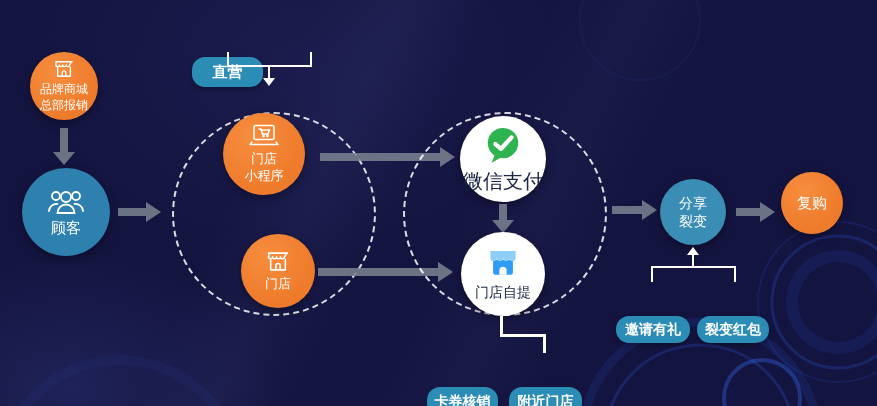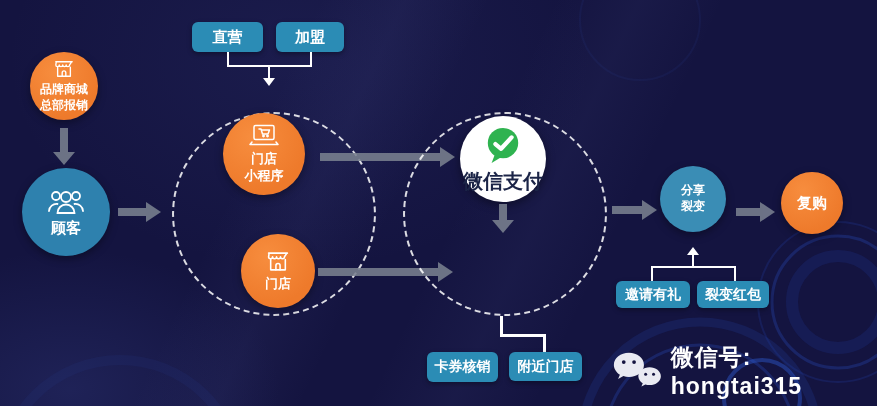--- a/index.html
+++ b/index.html
@@ -17,44 +17,45 @@
       linear-gradient(115deg, rgba(130,140,220,0) 30%, rgba(130,140,220,0.06) 38%, rgba(130,140,220,0) 46%),
       linear-gradient(115deg, rgba(130,140,220,0) 52%, rgba(130,140,220,0.05) 60%, rgba(130,140,220,0) 68%),
       var(--background,#141440);
   }
   .bg-deco{position:absolute;left:0;top:0;pointer-events:none;}
 
   
   .node{
     position:absolute;border-radius:50%;
     display:flex;flex-direction:column;align-items:center;justify-content:center;
-    text-align:center;color:#fff;font-weight:bold;line-height:1.3;
+    text-align:center;color:#fff;font-weight:normal;line-height:1.3;
   }
   .node.orange{
     background:radial-gradient(circle at 36% 30%, #f78d3e, var(--orange,#ee7a2b) 70%);
     box-shadow:0 3px 8px rgba(0,0,0,0.35);
   }
   .node.blue{background:var(--customer-blue,#2e81ae);box-shadow:0 3px 8px rgba(0,0,0,0.35);justify-content:center;}
   .node.share{background:var(--share-blue,#3a8db5);box-shadow:0 3px 8px rgba(0,0,0,0.35);}
   .node.white{background:#ffffff;color:#1b2447;box-shadow:0 3px 10px rgba(0,0,0,0.4);}
   .nicon{display:block;margin-bottom:3px;}
 
   .dashed-circle{
     position:absolute;border-radius:50%;
     border:2px dashed rgba(255,255,255,0.85);
   }
 
   
   .pill{
     position:absolute;
     background:var(--teal-button,#2b8cb5);
-    border-radius:6px;
+    border-radius:13px;
     color:#fff;font-weight:bold;
     display:flex;align-items:center;justify-content:center;
     box-shadow:0 2px 5px rgba(0,0,0,0.35);
+    margin-top:35px;
   }
 
   
   .garr-r{position:absolute;display:flex;align-items:center;height:20px;opacity:0.88;}
   .garr-r .shaft{height:8px;background:var(--arrow-gray,#79808f);}
   .garr-r .head{width:0;height:0;border-left:15px solid var(--arrow-gray,#79808f);
     border-top:10px solid transparent;border-bottom:10px solid transparent;}
   .garr-d{position:absolute;display:flex;flex-direction:column;align-items:center;width:22px;opacity:0.88;}
   .garr-d .shaft{width:8px;background:var(--arrow-gray,#79808f);}
   .garr-d .head{width:0;height:0;border-top:13px solid var(--arrow-gray,#79808f);
@@ -88,21 +89,20 @@
       <circle cx="838" cy="302" r="80" stroke="#2444b0" stroke-width="2" opacity="0.22"></circle>
       <circle cx="700" cy="440" r="95" stroke="#2444b0" stroke-width="3" opacity="0.35"></circle>
       <circle cx="700" cy="440" r="118" stroke="#2444b0" stroke-width="9" opacity="0.2"></circle>
       <circle cx="762" cy="398" r="38" stroke="#2f62e0" stroke-width="4" opacity="0.4"></circle>
       <circle cx="120" cy="480" r="120" stroke="#2a3c8e" stroke-width="10" opacity="0.15"></circle>
       <circle cx="640" cy="20" r="60" stroke="#2a3c8e" stroke-width="2" opacity="0.15"></circle>
     </g>
   </svg>
 
   <div class="pill" style="left:192px;top:22px;width:71px;height:30px;font-size:15px;">直营</div>
-  <div class="pill" style="left:276px;top:22px;width:68px;height:30px;font-size:15px;">加盟</div>
 
   <div class="wline" style="left:227px;top:52px;width:2px;height:15px;"></div>
   <div class="wline" style="left:310px;top:52px;width:2px;height:15px;"></div>
   <div class="wline" style="left:227px;top:65px;width:85px;height:2px;"></div>
   <div class="wline" style="left:268px;top:65px;width:2px;height:14px;"></div>
   <div class="tri-down" style="left:263px;top:78px;"></div>
 
 
   <div class="node orange" style="left:30px;top:52px;width:68px;height:68px;font-size:12px;">
     <svg class="nicon" width="22" height="20" viewBox="0 0 24 22">
@@ -185,34 +185,42 @@
       <path d="M12 20 l6 5 L29 13" fill="none" stroke="#fff" stroke-width="4.5" stroke-linecap="round" stroke-linejoin="round"></path>
     </svg>
     <div>微信支付</div>
   </div>
 
   <div class="garr-d" style="left:492px;top:204px;">
     <div class="shaft" style="height:16px;"></div>
       <div class="head"></div>
   </div>
 
+  <div class="node white" style="left:461px;top:232px;width:84px;height:84px;font-size:14px;">
+    <svg class="nicon" width="36" height="33" viewBox="0 0 40 36">
+      <path d="M9 14 v14 a2.5 2.5 0 0 0 2.5 2.5 h17 a2.5 2.5 0 0 0 2.5 -2.5 V14 z" style="fill:var(--store-blue,#2d9cf4)"></path>
+      <path d="M6 4 h28 v8 a3.5 3.5 0 0 1 -7 0 a3.5 3.5 0 0 1 -7 0 a3.5 3.5 0 0 1 -7 0 a3.5 3.5 0 0 1 -7 0 z" style="fill:var(--awning-blue,#8ecdf6)"></path>
+      <path d="M16 30.5 v-5 a4 4 0 0 1 8 0 v5 z" fill="#ffffff"></path>
+    </svg>
+    <div>门店自提</div>
+  </div>
 
   <div class="wline" style="left:500px;top:316px;width:3px;height:21px;"></div>
   <div class="wline" style="left:500px;top:334px;width:46px;height:3px;"></div>
   <div class="wline" style="left:543px;top:334px;width:3px;height:19px;"></div>
 
   <div class="pill" style="left:427px;top:352px;width:71px;height:30px;font-size:14px;">卡券核销</div>
   <div class="pill" style="left:509px;top:352px;width:73px;height:29px;font-size:14px;">附近门店</div>
 
   <div class="garr-r" style="left:612px;top:200px;">
     <div class="shaft" style="width:30px;"></div>
       <div class="head"></div>
   </div>
 
-  <div class="node share" style="left:660px;top:166px;width:66px;height:66px;font-size:12px;">
+  <div class="node share" style="left:660px;top:179px;width:66px;height:66px;font-size:14px;">
     <div>分享</div>
     <div>裂变</div>
   </div>
 
   <div class="garr-r" style="left:736px;top:202px;">
     <div class="shaft" style="width:24px;"></div>
       <div class="head"></div>
   </div>
 
   <div class="node orange" style="left:781px;top:172px;width:62px;height:62px;font-size:15px;">
@@ -221,25 +229,14 @@
 
   <div class="tri-up" style="left:687px;top:247px;"></div>
   <div class="wline" style="left:692px;top:254px;width:2px;height:14px;"></div>
   <div class="wline" style="left:651px;top:266px;width:85px;height:2px;"></div>
   <div class="wline" style="left:651px;top:266px;width:2px;height:16px;"></div>
   <div class="wline" style="left:734px;top:266px;width:2px;height:16px;"></div>
 
   <div class="pill" style="left:616px;top:281px;width:74px;height:27px;font-size:14px;">邀请有礼</div>
   <div class="pill" style="left:697px;top:281px;width:72px;height:27px;font-size:14px;">裂变红包</div>
 
-  <div class="footer" style="left:612px;top:342px;">
-    <svg width="54" height="46" viewBox="0 0 54 46">
-      <path fill="#e9eaf2" d="M34 16.5 C34 23.6 26.8 29.3 18 29.3 c-2.1 0-4.1-.3-5.9-.9 L6.5 31.5 l1.9-4.6 C4.9 24.6 2 20.8 2 16.5 2 9.4 9.2 3.7 18 3.7 s16 5.7 16 12.8 z"></path>
-      <circle cx="12.5" cy="13.5" r="2" fill="#141440"></circle>
-      <circle cx="23.5" cy="13.5" r="2" fill="#141440"></circle>
-      <path fill="#e9eaf2" d="M52 28.5 c0 5.3-5.4 9.5-12 9.5-1.6 0-3.1-.2-4.5-.7 L31.3 39.5 l1.4-3.4 c-2.6-1.7-4.7-4.5-4.7-7.6 0-5.3 5.4-9.5 12-9.5 s12 4.2 12 9.5 z"></path>
-      <circle cx="35.8" cy="26.5" r="1.6" fill="#141440"></circle>
-      <circle cx="44.2" cy="26.5" r="1.6" fill="#141440"></circle>
-    </svg>
-    <span class="ftext">微信号: hongtai315</span>
-  </div>
 
 </div>
 
 </body></html>

